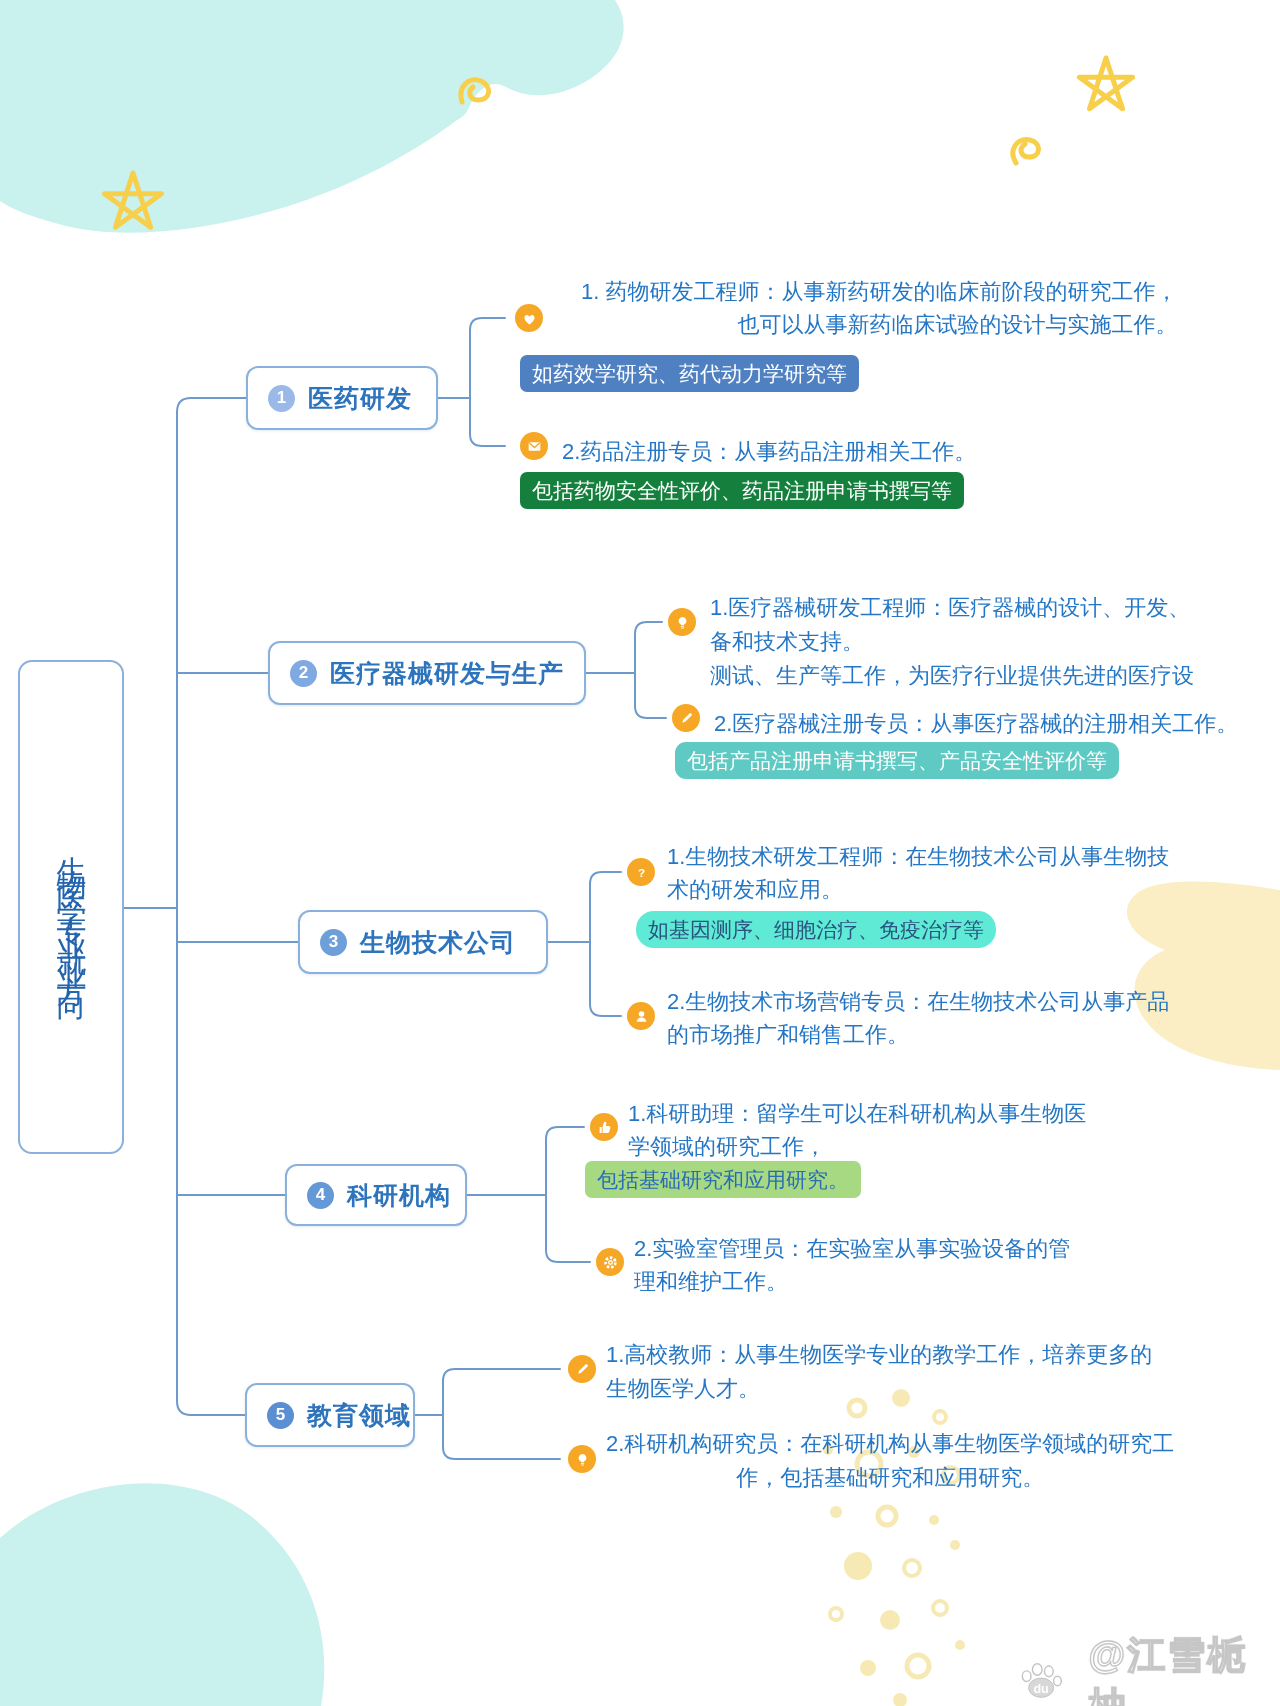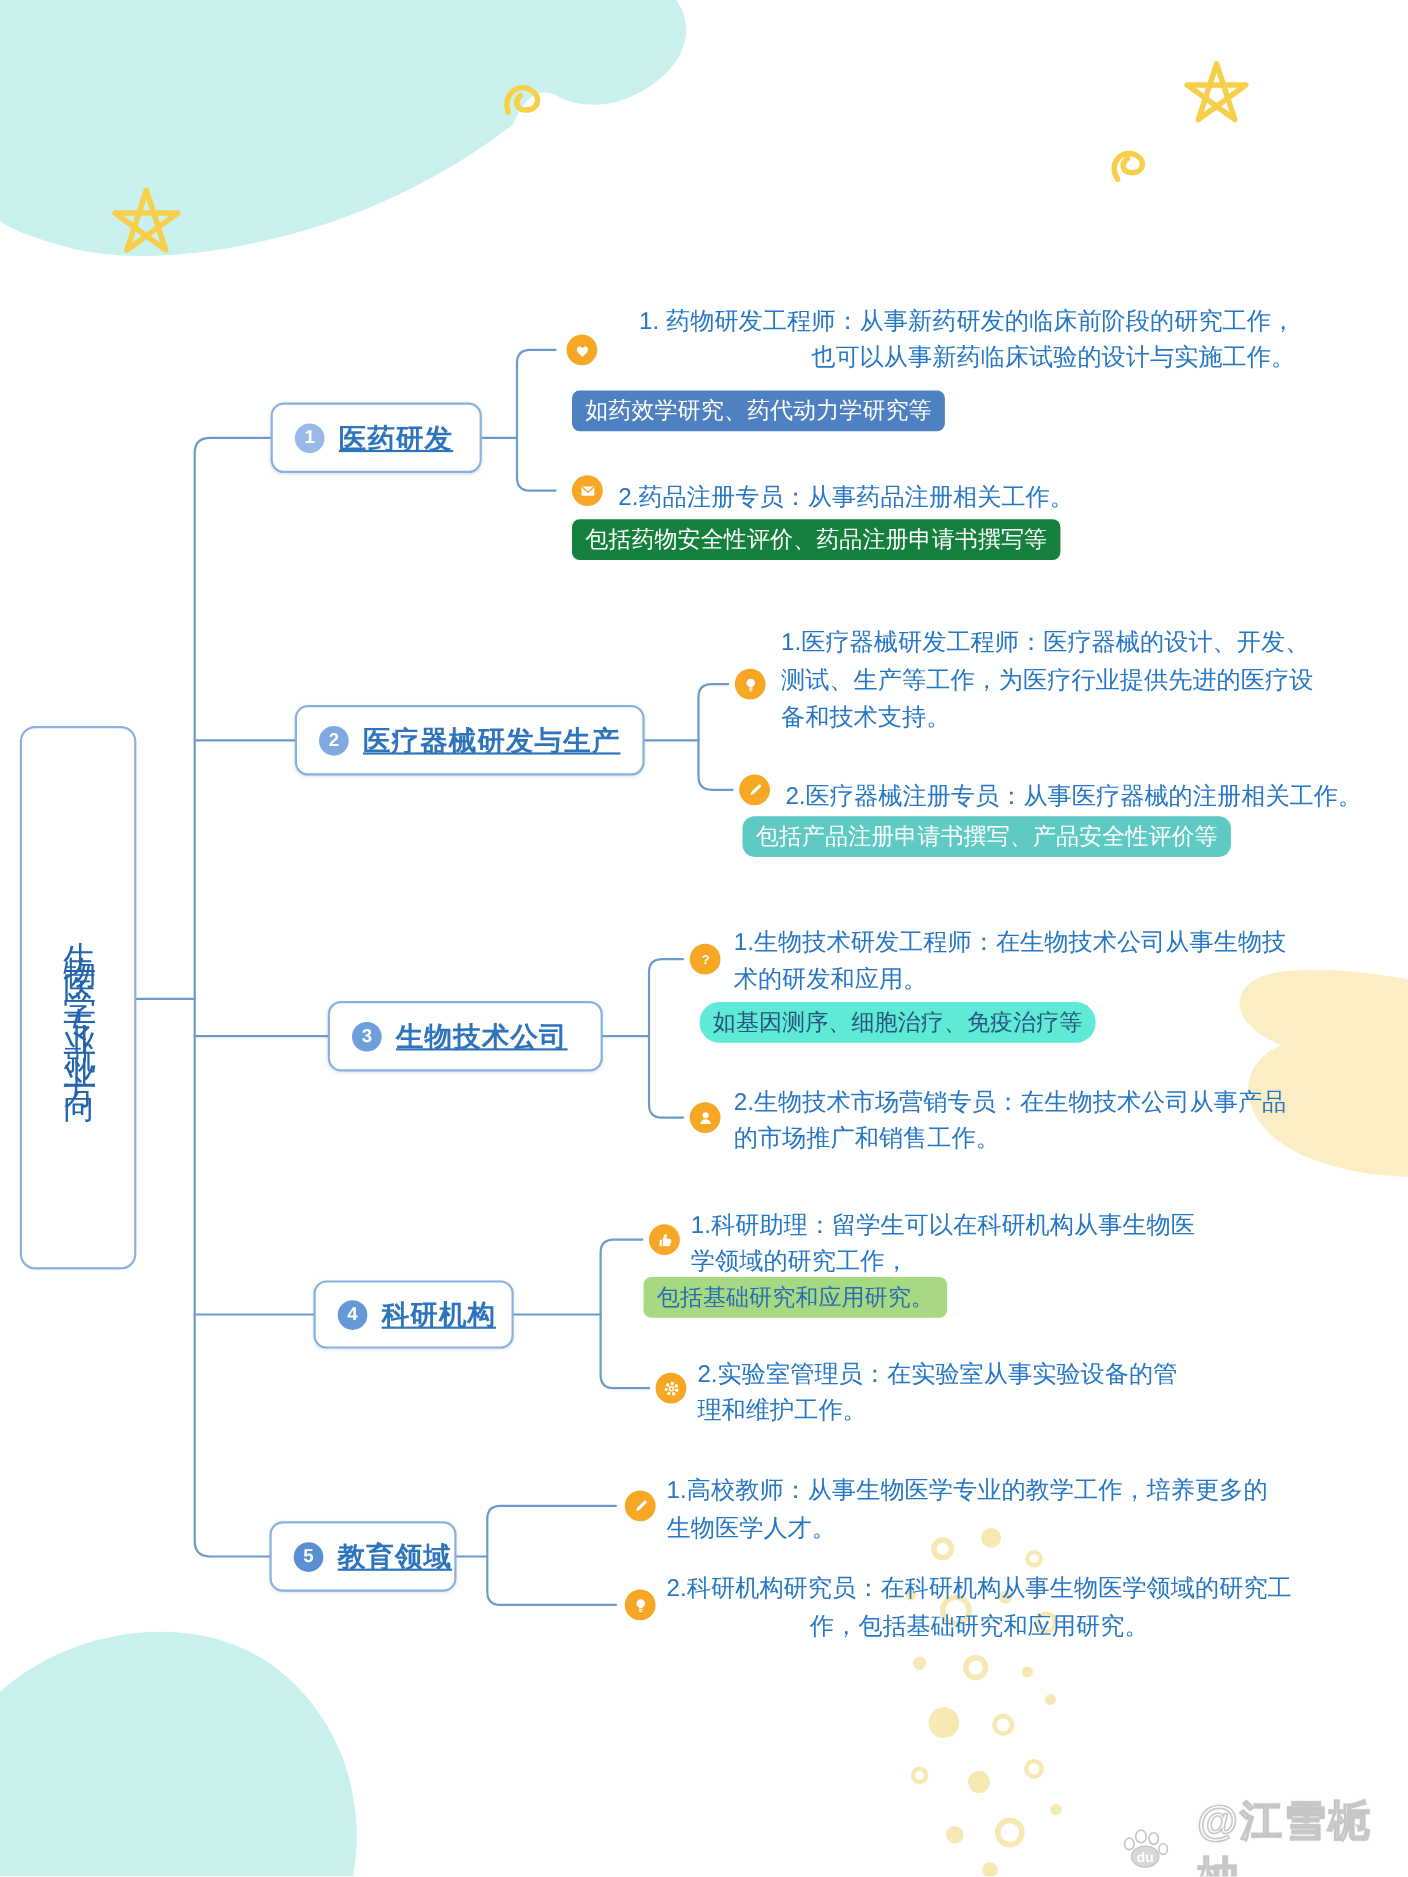--- a/index.html
+++ b/index.html
@@ -10,21 +10,21 @@
 
   .root-node{position:absolute;left:18px;top:660px;width:102px;height:490px;background:#fff;
              border:2px solid #8ab0dc;border-radius:14px;display:flex;align-items:center;justify-content:center;z-index:3;}
   .root-node .vtxt{writing-mode:vertical-rl;font-size:30px;letter-spacing:15px;color:#2264ad;font-weight:500;}
 
   .bnode{position:absolute;background:#fff;border:2px solid #8ab0dc;border-radius:12px;
          display:flex;align-items:center;gap:13px;padding-left:20px;box-sizing:border-box;z-index:3;
          box-shadow:0 1px 3px rgba(100,140,190,.18);}
   .bnode .num{flex:0 0 27px;width:27px;height:27px;border-radius:50%;color:#fff;font-size:17px;font-weight:bold;
               display:flex;align-items:center;justify-content:center;}
-  .bnode .blabel{font-size:25px;color:#2e74bd;font-weight:600;letter-spacing:1px;white-space:nowrap;text-decoration:underline;}
+  .bnode .blabel{font-size:25px;color:#2e74bd;font-weight:600;letter-spacing:1px;white-space:nowrap;}
 
   .icon{position:absolute;width:28px;height:28px;border-radius:50%;background:#f6a725;
         display:flex;align-items:center;justify-content:center;z-index:3;}
   .icon svg{width:17px;height:17px;display:block;}
 
   .itext{position:absolute;font-size:22px;line-height:33px;color:#2577c5;font-weight:500;white-space:nowrap;z-index:3;}
   .lh34{line-height:34px;}
 
   .tag{position:absolute;font-size:21px;font-weight:500;line-height:27px;padding:5px 12px;border-radius:7px;
        white-space:nowrap;z-index:3;}
@@ -136,24 +136,24 @@
   </div>
   <div class="tag" style="left: 520px; top: 472px; background: #15803d; color: rgb(255, 255, 255);">包括药物安全性评价、药品注册申请书撰写等</div>
 
   <span class="icon" style="left:668px;top:608px;">
     <svg viewBox="0 0 16 16">
         <path d="M8 2.8 a3.6 3.6 0 0 1 2 6.6 c-.4 .3 -.6 .6 -.6 1 H6.6 c0 -.4 -.2 -.7 -.6 -1 A3.6 3.6 0 0 1 8 2.8 Z" fill="#fff"></path>
         <rect x="6.4" y="11" width="3.2" height="1.1" rx=".5" fill="#fff"></rect>
         <rect x="6.7" y="12.6" width="2.6" height="1" rx=".5" fill="#fff"></rect>
       </svg>
   </span>
-  <div class="itext lh34" style="left:710px;top:567px;">
+  <div class="itext lh34" style="left:710px;top:591px;">
     <div>1.医疗器械研发工程师：医疗器械的设计、开发、</div>
+    <div>备和技术支持。</div>
     <div>测试、生产等工作，为医疗行业提供先进的医疗设</div>
-    <div>备和技术支持。</div>
   </div>
   <span class="icon" style="left:672px;top:704px;">
     <svg viewBox="0 0 16 16">
         <path d="M4 12 l.9-2.8 6-6 a1 1 0 0 1 1.4 0 l.5 .5 a1 1 0 0 1 0 1.4 l-6 6 Z" fill="#fff"></path>
       </svg>
   </span>
   <div class="itext" style="left:714px;top:707px;">
     <div>2.医疗器械注册专员：从事医疗器械的注册相关工作。</div>
   </div>
   <div class="tag" style="left: 675px; top: 742px; background: rgb(94, 202, 195); color: rgb(255, 255, 255); border-radius: 11px;">包括产品注册申请书撰写、产品安全性评价等</div>

